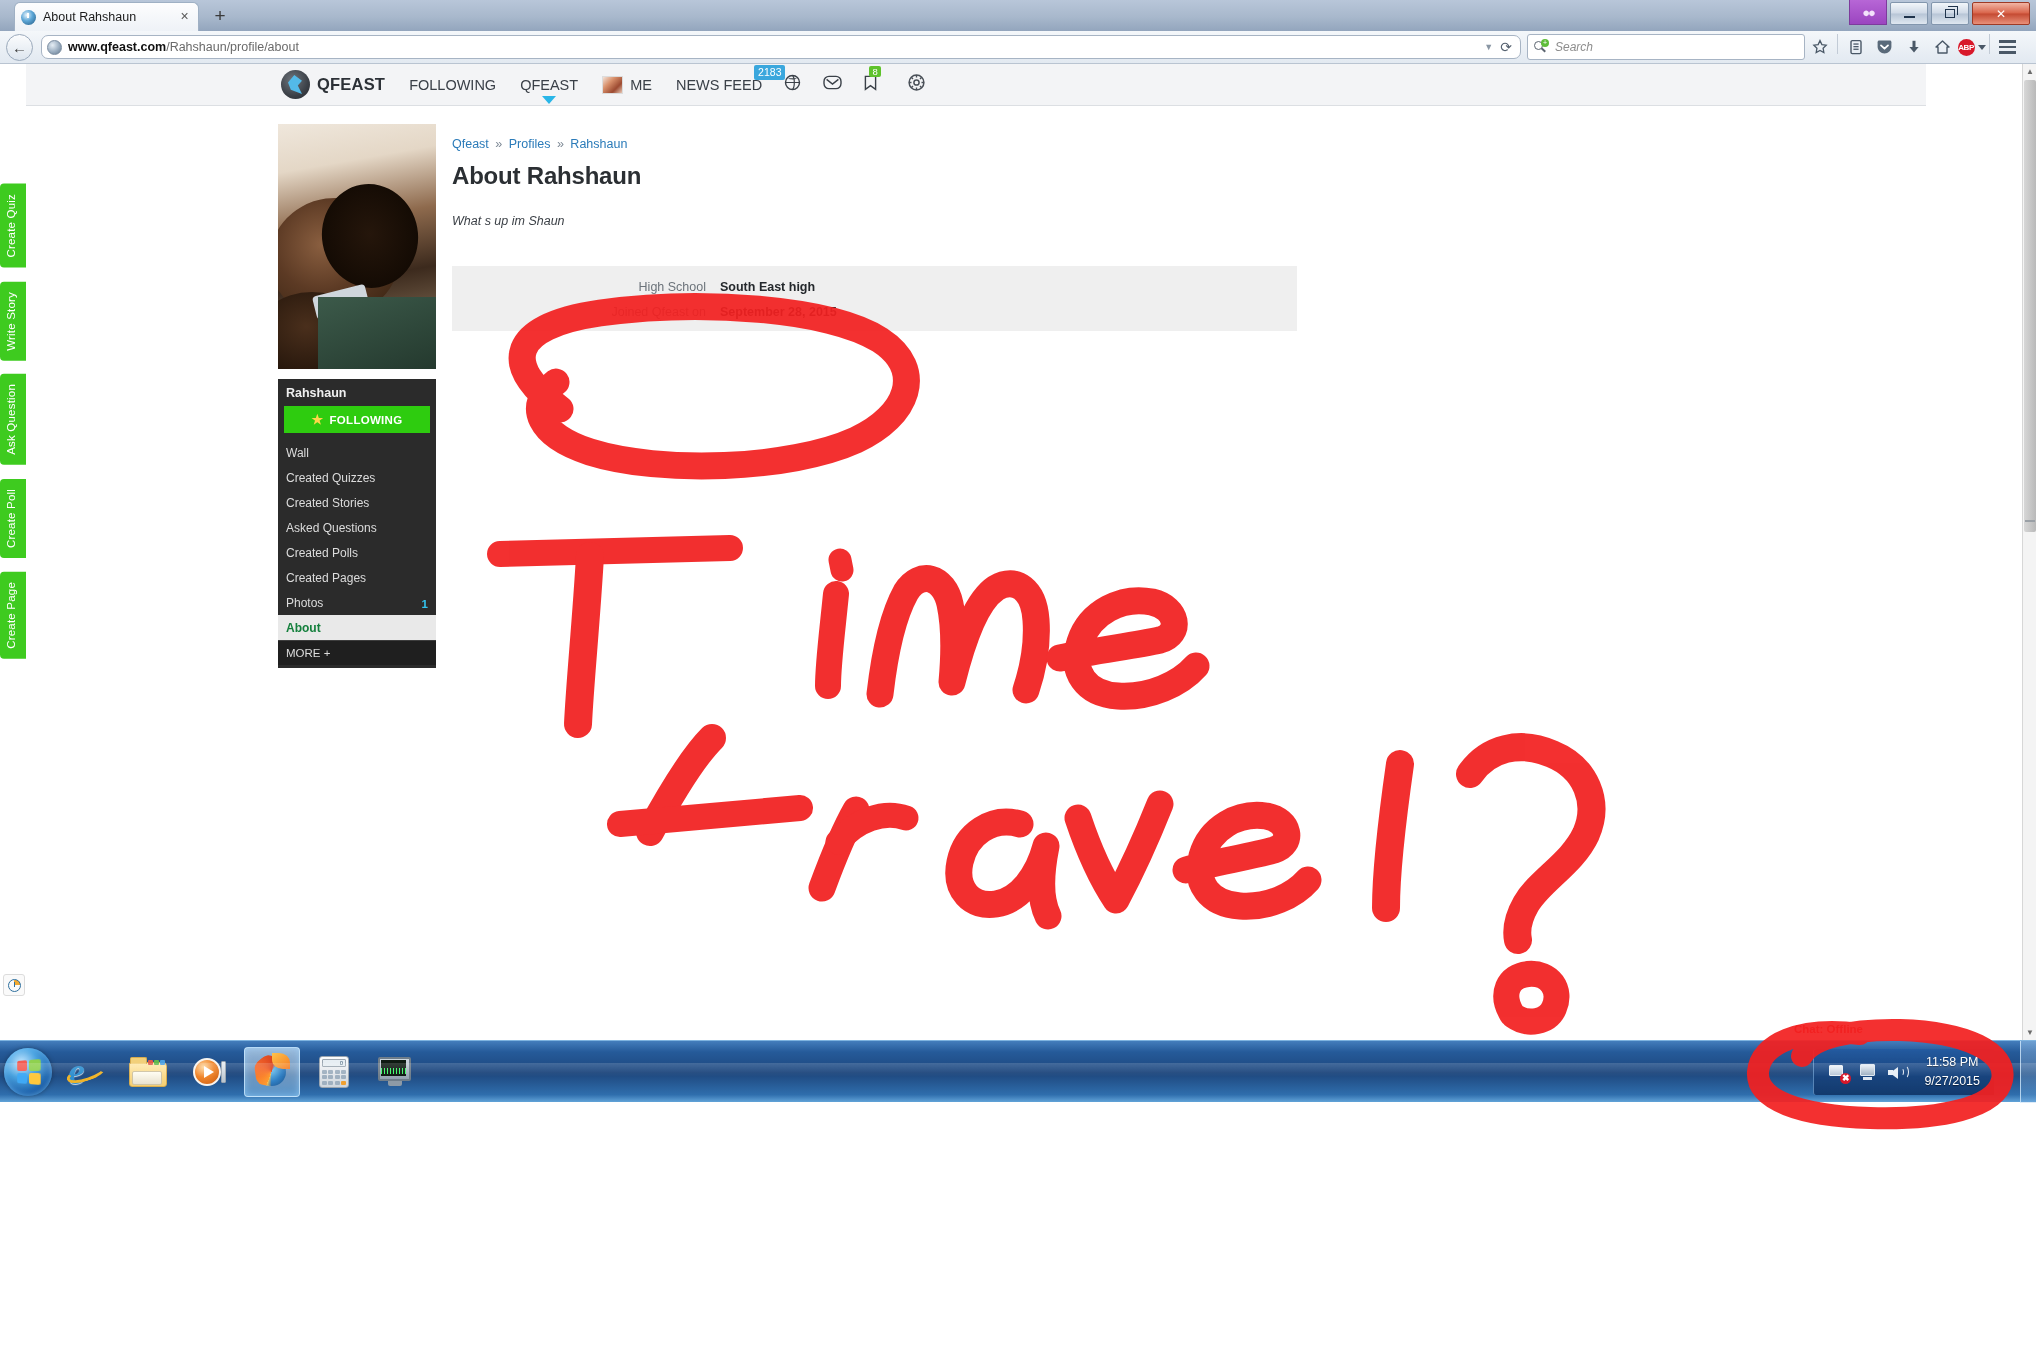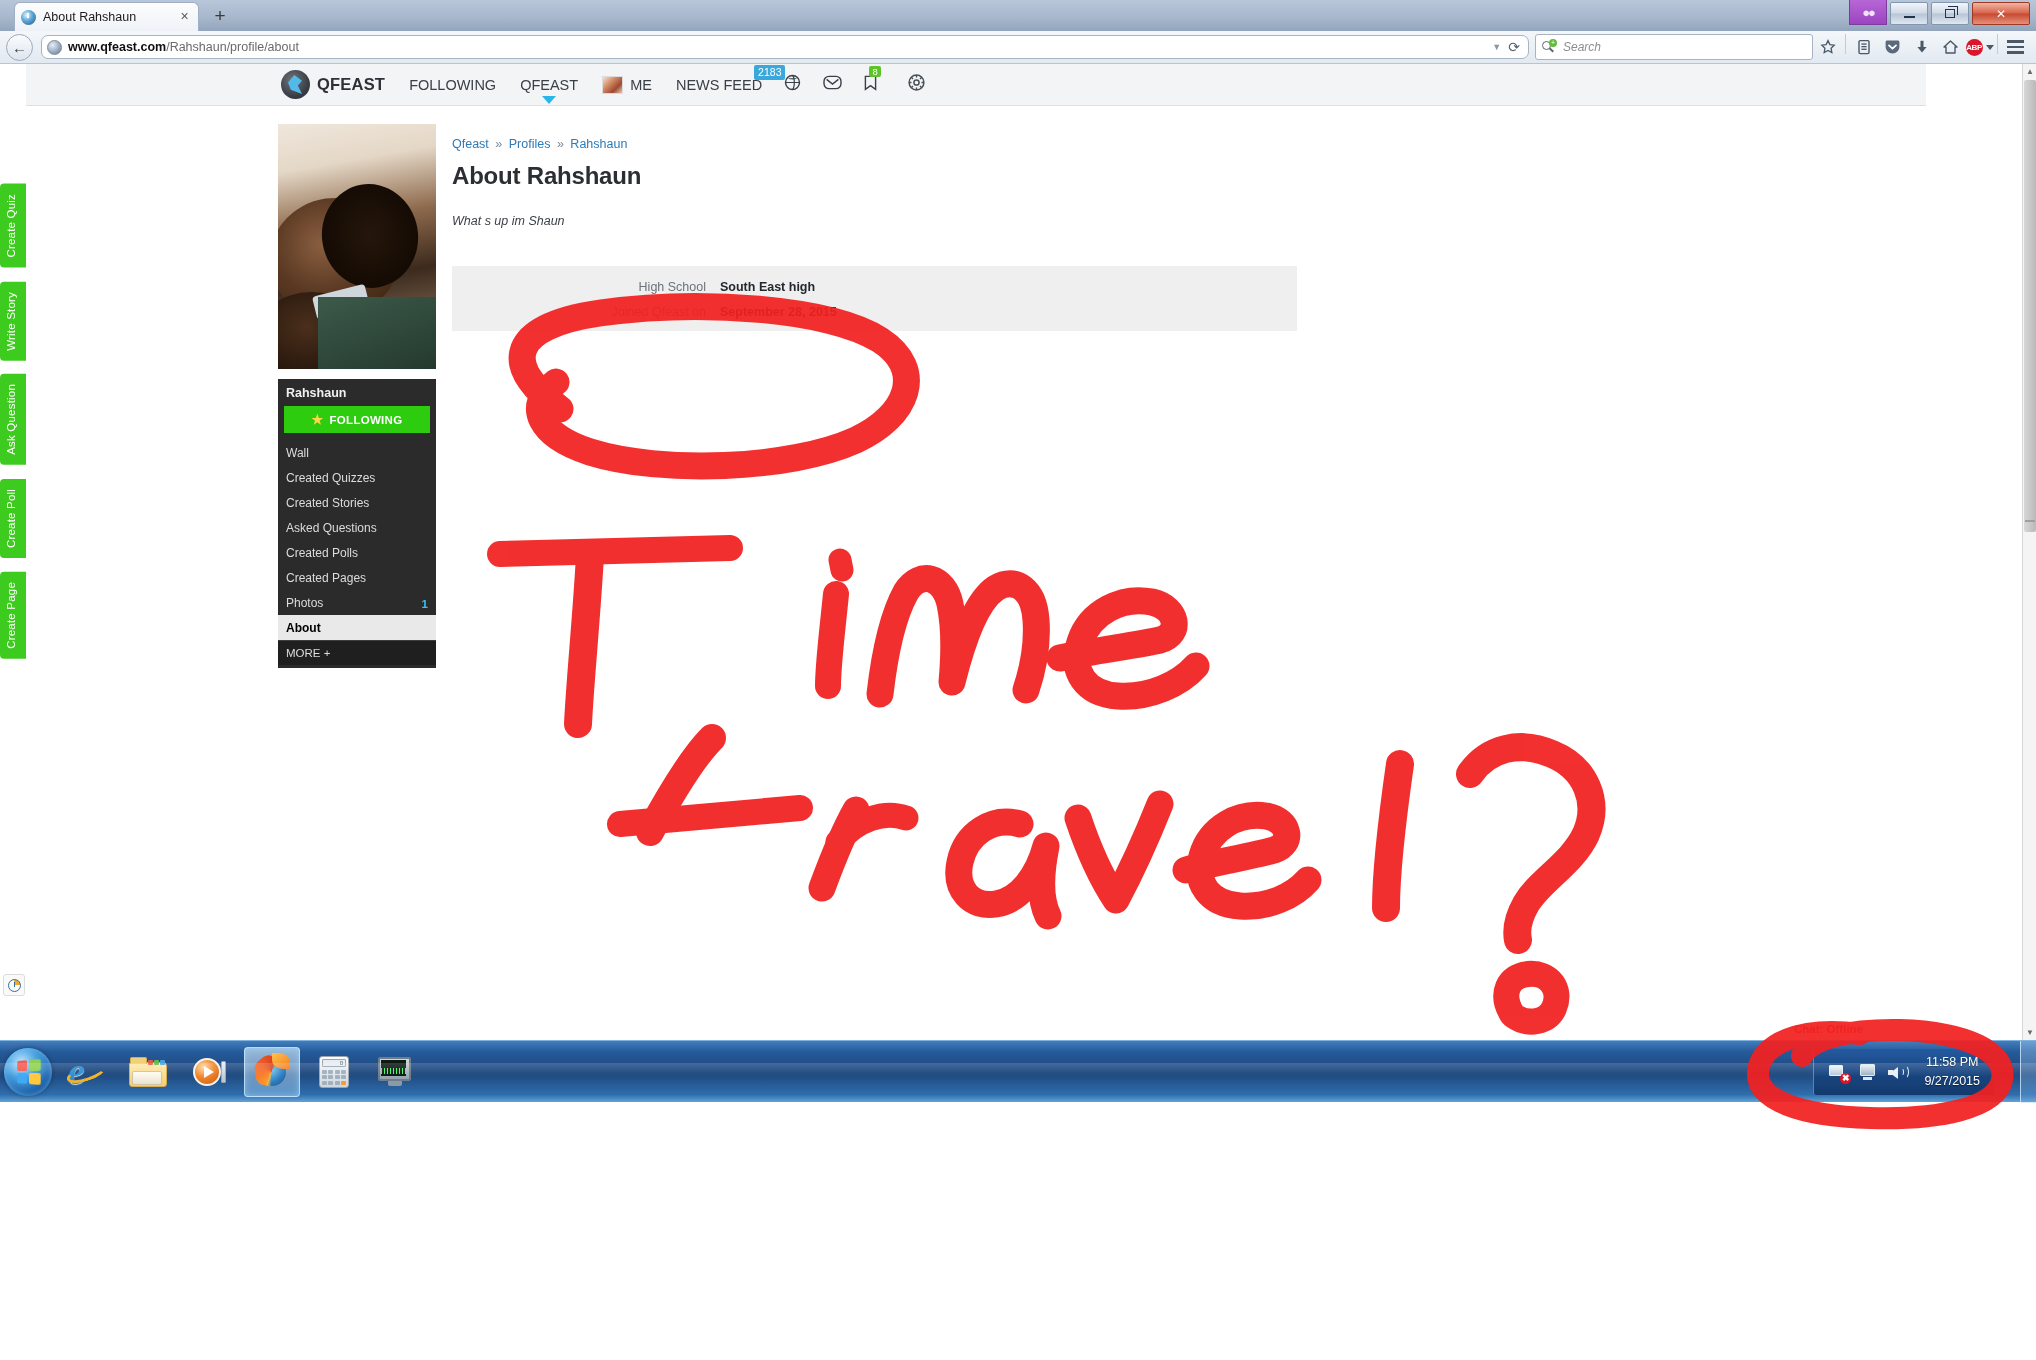--- a/index.html
+++ b/index.html
@@ -115,21 +115,21 @@
     position: absolute; left: 7px; top: 9px; width: 5px; height: 1.7px;
     background: #5c6570; transform: rotate(42deg);
   }
   .searchbar .s-ico .plus {
     position: absolute; left: 7px; top: -1px; width: 8px; height: 8px;
     border-radius: 50%; background: #5fbd3a; color:#fff; font-size: 7px;
     line-height: 8px; text-align: center;
   }
   .searchbar .s-ph { font-size: 12px; color: #8d8d8d; font-style: italic; }
 
-  .tb-icons { display: flex; flex: 0 0 auto; padding-right: 6px; }
+  .tb-icons { display: flex; flex: 0 0 auto; padding-right: 14px; }
   .tb-btn {
     width: 29px; height: 27px; display: flex; align-items: center; justify-content: center;
     cursor: pointer; color: #4a5867;
   }
   .tb-sep { width: 1px; height: 20px; background: #c2cbd6; margin: 0 3px; }
   .abp {
     width: 17px; height: 17px; border-radius: 50%; background: #d8182a;
     color: #fff; font-size: 8px; font-weight: 700; line-height: 17px; text-align: center;
     letter-spacing: -0.4px;
   }
@@ -244,21 +244,21 @@
     display: flex; align-items: center; justify-content: center;
     color: #ffffff; font-size: 11.5px; font-weight: 700; cursor: pointer;
     letter-spacing: 0.3px;
   }
   .star-ico { font-size: 13px; color: #ffd74a; margin-right: 6px; }
   .side-link {
     font-size: 12px; color: #dcdcdc; padding: 5.5px 8px; cursor: pointer;
     display: flex; justify-content: space-between; align-items: flex-end;
   }
   .side-link .cnt { color: #33c4ef; font-size: 11.5px; font-weight: 700; }
-  .side-link.active { background: #e9e9e9; color: #000000; font-weight: 700; }
+  .side-link.active { background: #e9e9e9; color: #15803d; font-weight: 700; }
   .side-more {
     font-size: 11.5px; color: #dcdcdc; padding: 6px 8px; cursor: pointer;
     border-top: 1px solid #3d3d3d; background: #1f1f1f;
   }
 
   
   .main-col { position: absolute; left: 452px; top: 55px; width: 1380px; }
   .crumbs { font-size: 12.5px; color: #2b7bb9; margin-bottom: 11px; margin-top: 18px; }
   .crumbs a { color: #2b7bb9; cursor: pointer; }
   .crumbs span.sep { color: #7b8794; margin: 0 3px; }

